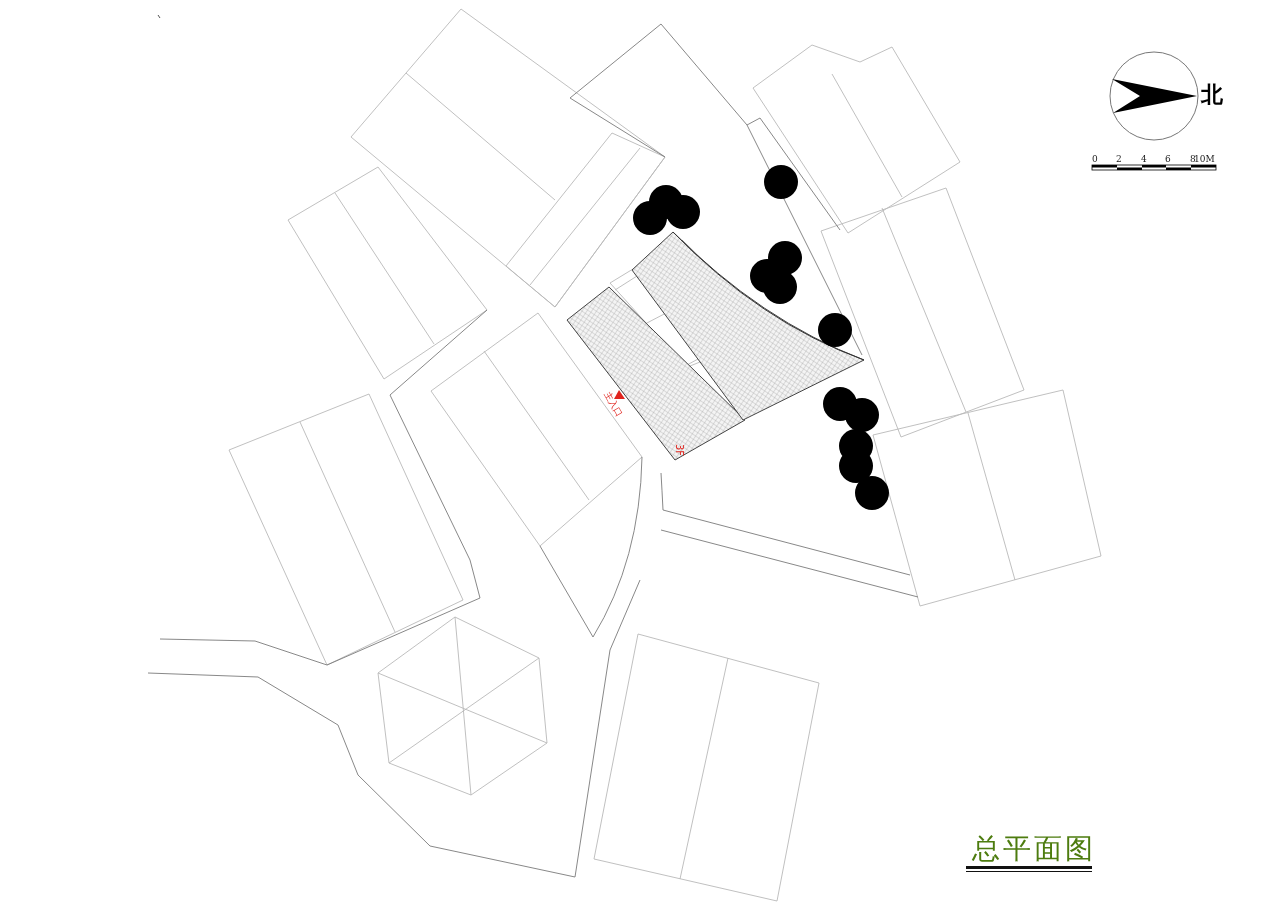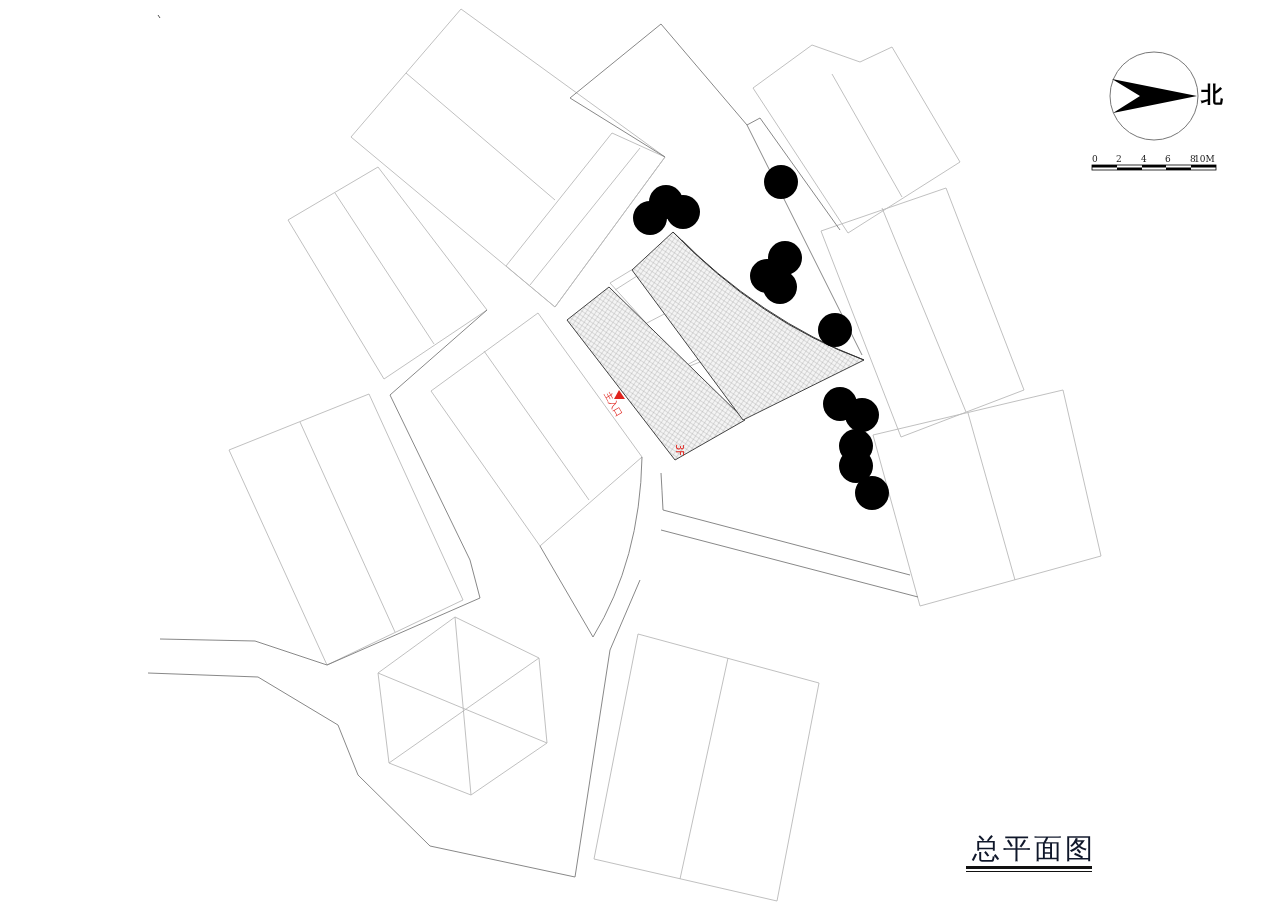--- a/index.html
+++ b/index.html
@@ -3,21 +3,21 @@
 <meta charset="utf-8">
 <style>
   html,body{margin:0;padding:0;background:#ffffff;}
   body{width:1280px;height:905px;position:relative;overflow:hidden;font-family:"DejaVu Serif",serif;}
   svg#plan{position:absolute;left:0;top:0;width:1280px;height:905px;}
   .ln{fill:none;stroke:#b9b9b9;stroke-width:0.9;}
   .ln2{fill:none;stroke:#7a7a7a;stroke-width:0.9;}
   .dk{fill:none;stroke:#333;stroke-width:1;}
   .roof{stroke:#444;stroke-width:1;fill:url(#hatch);}
   .lbl-red{fill:#e0231d;font-family:"DejaVu Sans",sans-serif;}
-  .title{position:absolute;left:972px;top:830px;font-size:28px;letter-spacing:3px;color:#0f172a;font-family:"DejaVu Serif",serif;}
+  .title{position:absolute;left:972px;top:830px;font-size:28px;letter-spacing:3px;color:#4d7c0f;font-family:"DejaVu Serif",serif;}
   .title-ul1{position:absolute;left:966px;top:866px;width:126px;height:3px;background:#111;}
   .title-ul2{position:absolute;left:966px;top:871px;width:126px;height:1px;background:#111;}
   .north-lbl{position:absolute;left:1201px;top:80px;font-size:22px;font-weight:bold;color:#000;font-family:"DejaVu Sans",sans-serif;}
   .scale-num{position:absolute;top:154px;font-size:9px;color:#222;font-family:"DejaVu Serif",serif;}
 </style>
 </head>
 <body>
 
 <svg id="plan" viewBox="0 0 1280 905" xmlns="http://www.w3.org/2000/svg">
   <defs>

